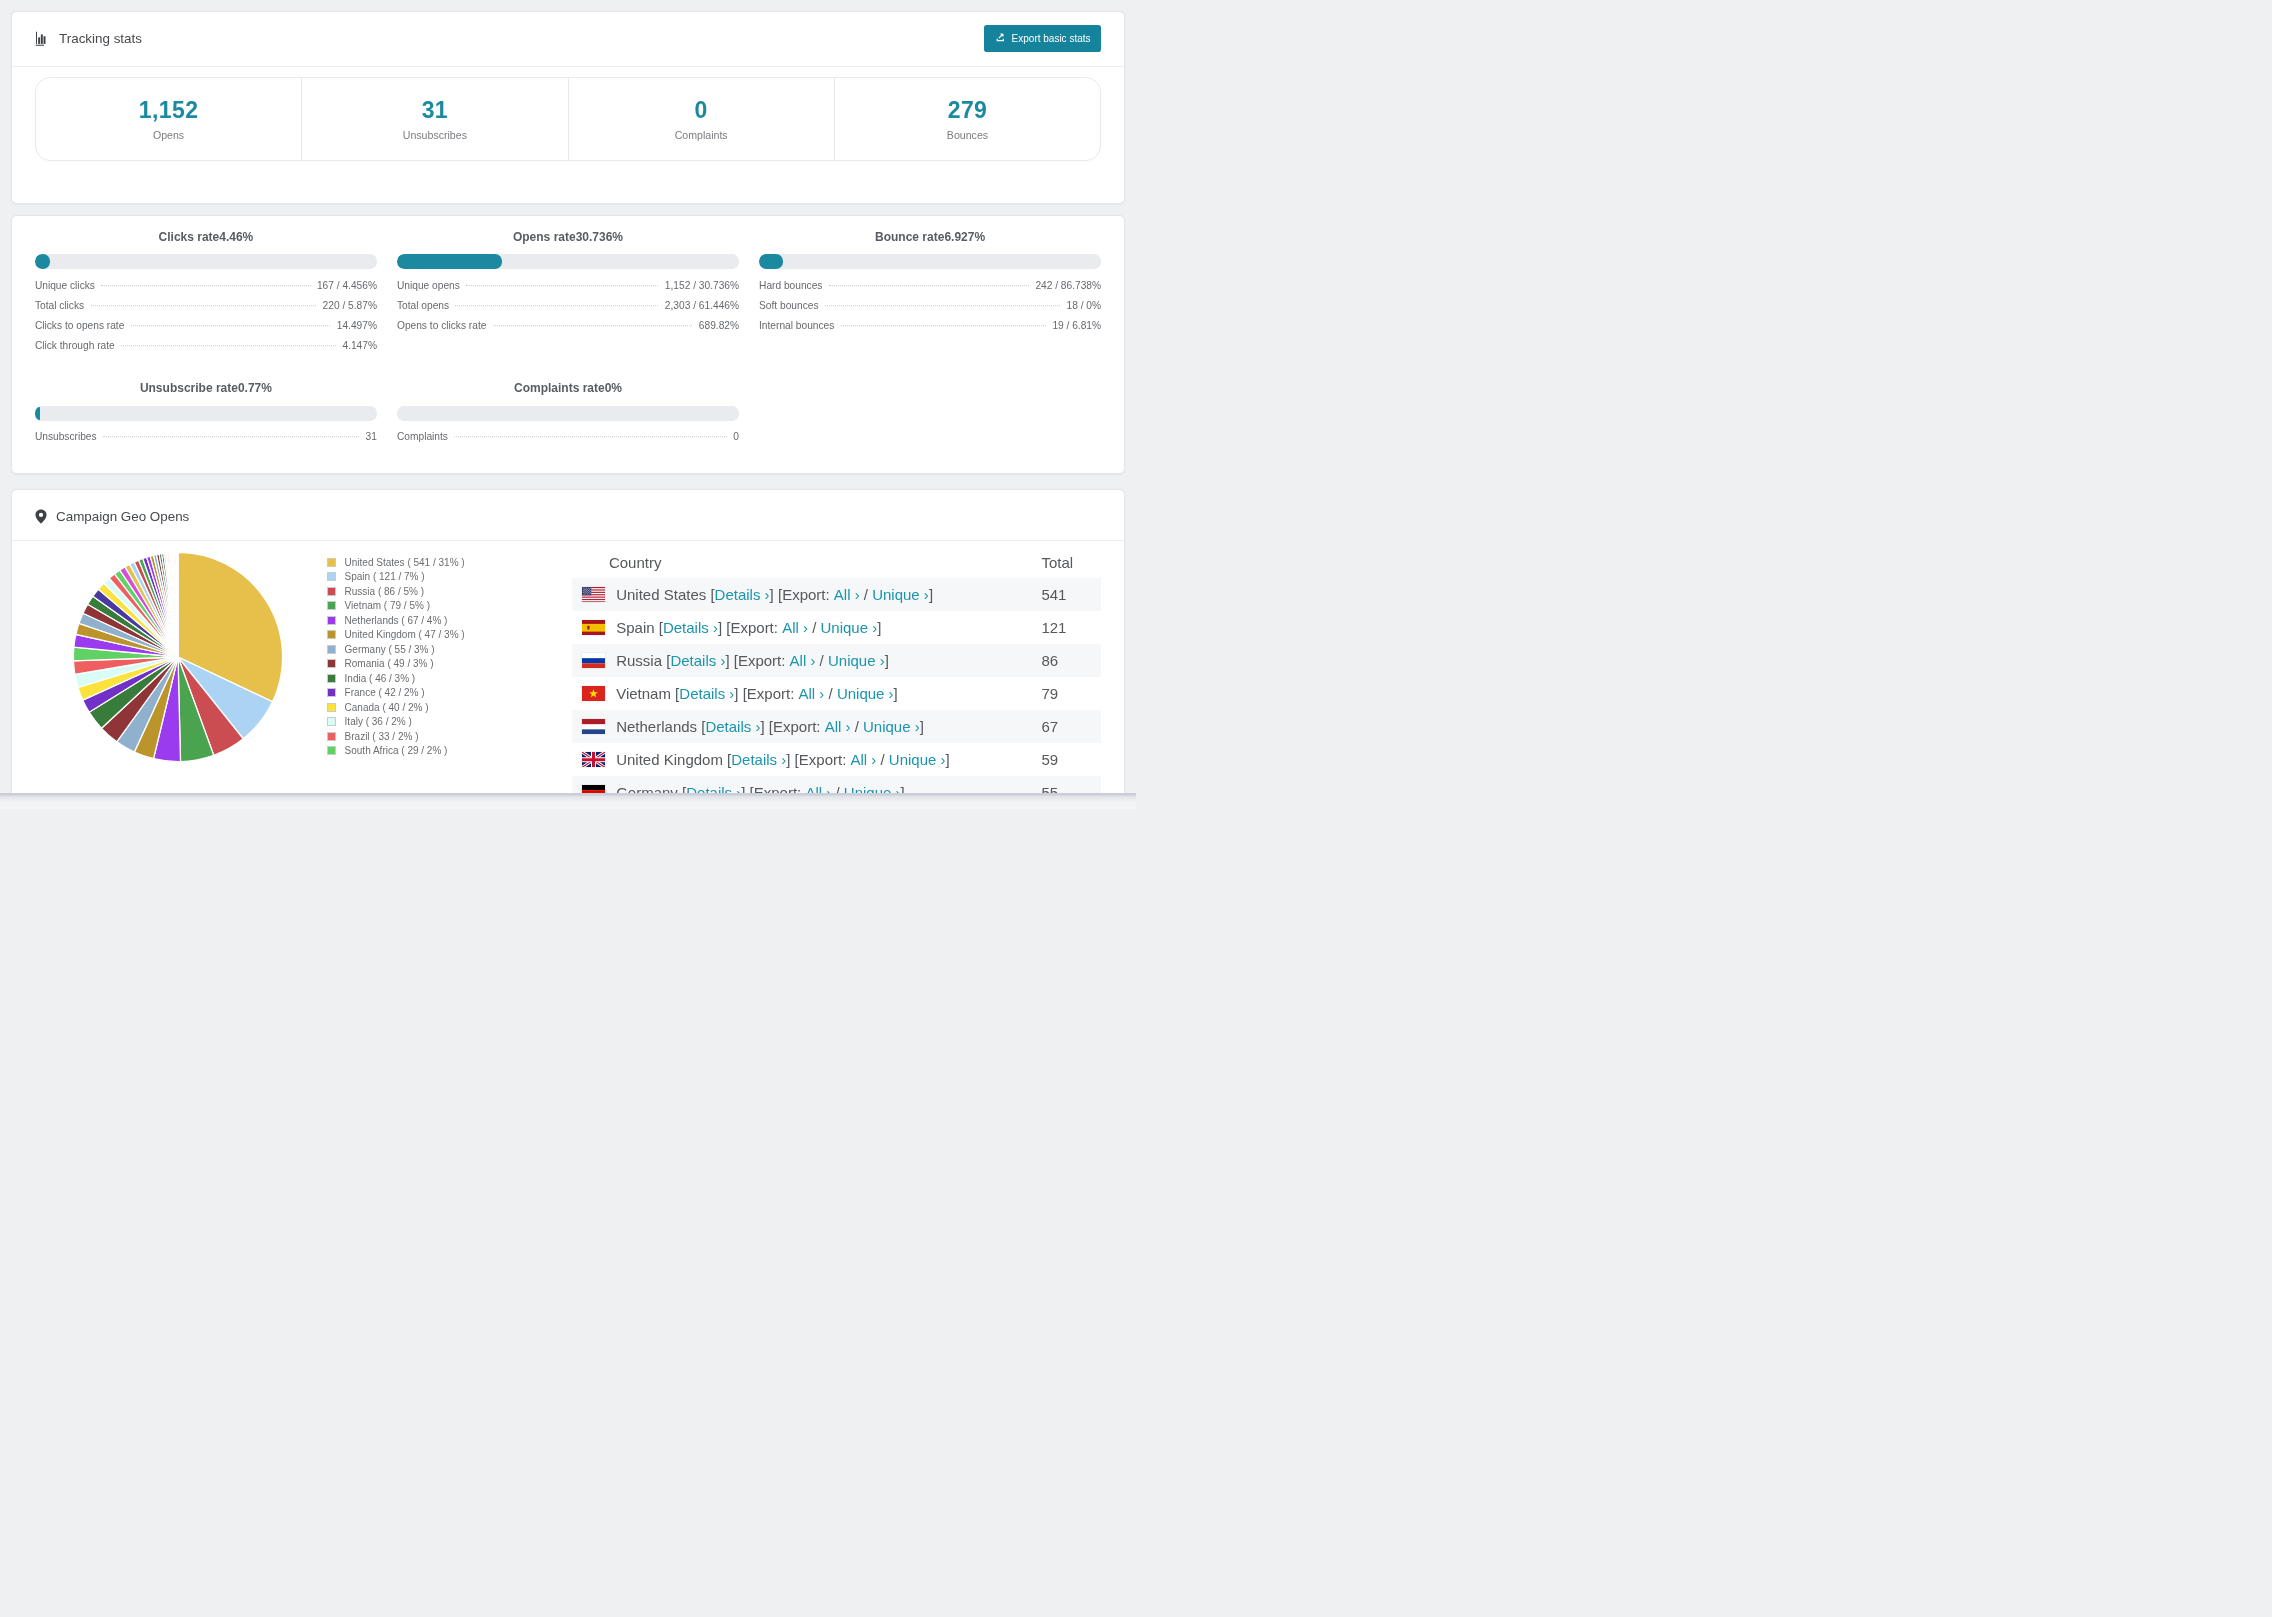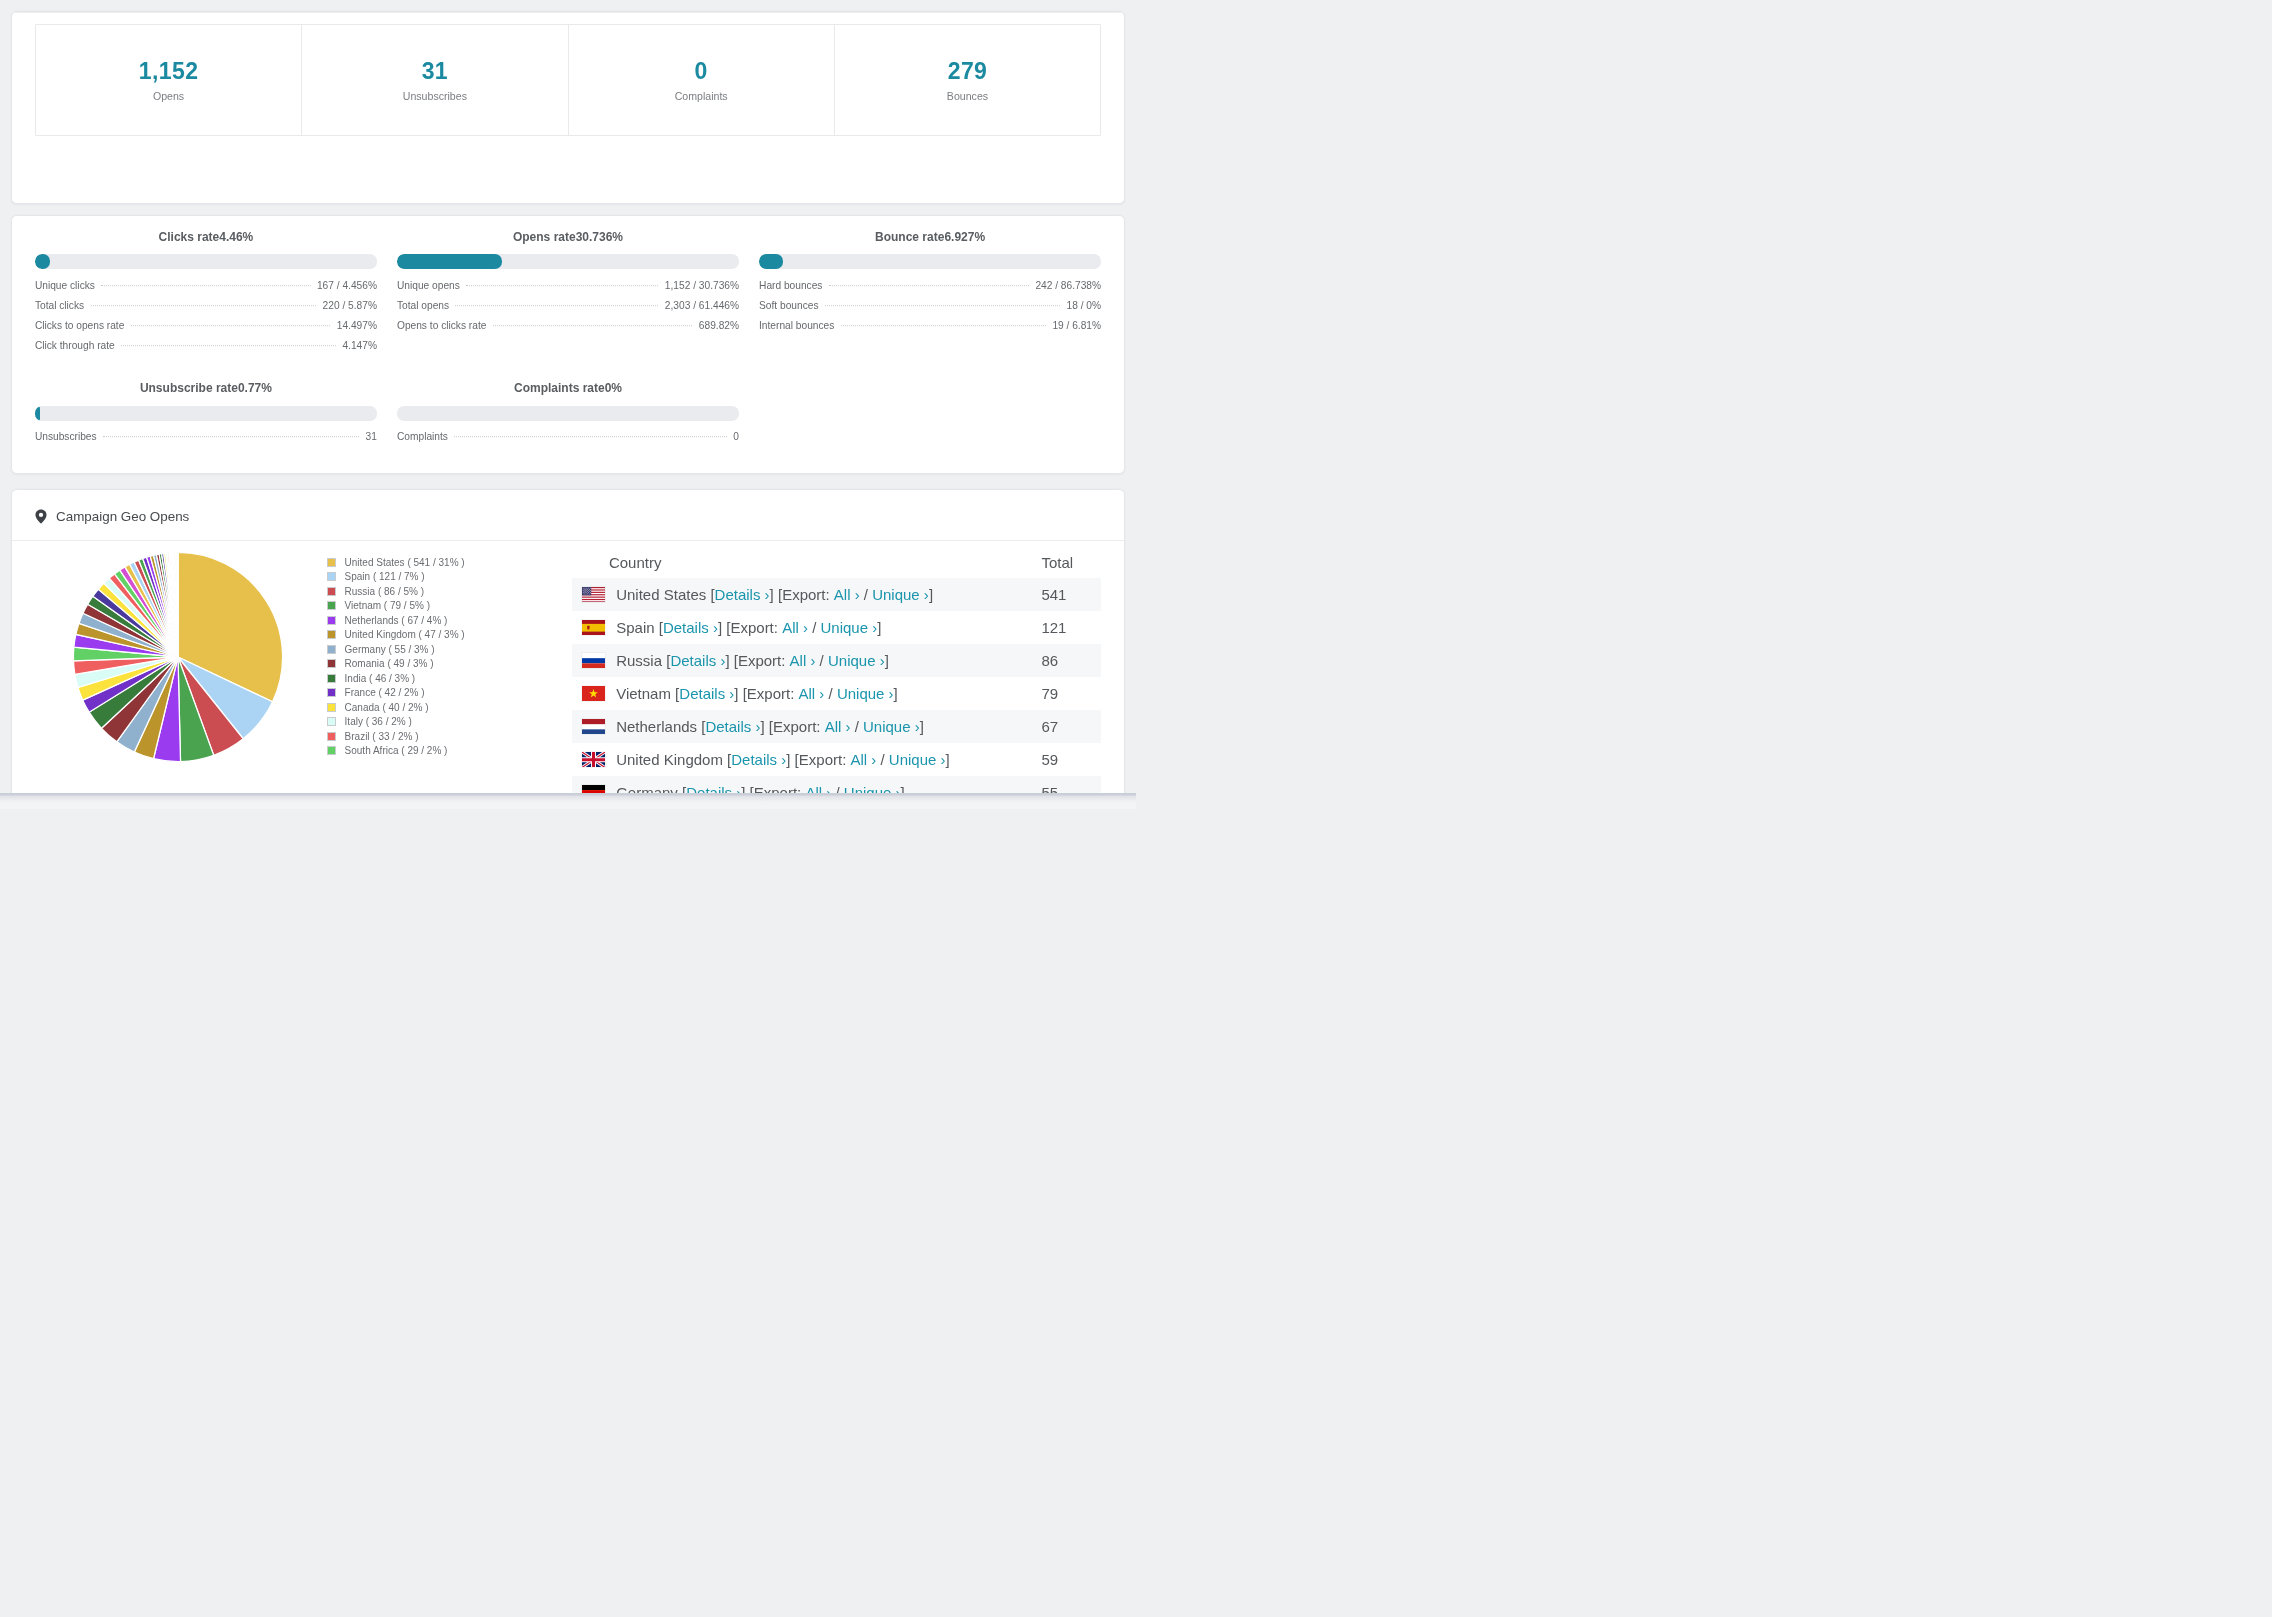--- a/index.html
+++ b/index.html
@@ -25,21 +25,21 @@
   .card-title svg { display:block; }
   .card-divider { border-top:0.7px solid #ecedef; margin:0; }
 
   .btn-export {
     display:flex; align-items:center; gap:6.4px;
     background:#15839b; color:#fff; border:none; border-radius:2.8px;
     padding:7px 10.6px; font-size:10px; font-family:inherit; cursor:pointer;
   }
 
   
-  .summary-row { display:flex; margin:10.6px 22.6px 0; border:0.7px solid #e7e9eb; border-radius:1px; height:112px; background:#fff; }
+  .summary-row { display:flex; margin:10.6px 22.6px 0; border:0.7px solid #e7e9eb; border-radius:15px; height:84px; background:#fff; }
   .stat-box { flex:1; display:flex; flex-direction:column; align-items:center; justify-content:center; border-left:0.7px solid #e9eaec; }
   .stat-box:first-child { border-left:none; }
   .stat-value { font-size:23px; font-weight:700; color:#1b8aa1; letter-spacing:0.4px; }
   .stat-label { font-size:10.6px; color:#7a7d81; margin-top:5px; }
 
   
   .rates-grid { display:grid; grid-template-columns:repeat(3,1fr); column-gap:20px; row-gap:21px; padding:14px 22.6px 17px; }
   .rate-header { display:flex; justify-content:center; align-items:baseline; font-size:12px; font-weight:700; color:#595d61; }
   .bar-track { margin-top:10.6px; height:15px; background:#e9ebee; border-radius:7px; position:relative; overflow:hidden; }
   .bar-fill { position:absolute; left:0; top:0; bottom:0; background:#1b8aa1; border-radius:7px; }
@@ -75,20 +75,43 @@
     background:linear-gradient(180deg, rgba(255,255,255,0) 0%, rgba(255,255,255,.95) 75%, #fff 100%); pointer-events:none; }
   .bottom-edge { position:absolute; left:0; bottom:0; width:100%; height:16px; z-index:6;
     background:linear-gradient(180deg,#c9cdd7 0,#cbcfd8 1.8px,#e2e3e8 3.5px,#f1f2f4 8.5px,#f5f5f6 16px); }
 </style>
 </head>
 <body>
 
 <div class="page">
 
   <section class="card" id="card-tracking">
+    <div class="card-header">
+      <div class="card-title">
+        <span>
+          <svg width="15" height="15" viewBox="0 0 20 20" fill="none">
+            <path d="M2 1v16.2" stroke="#3e4246" stroke-width="1.4"></path>
+            <path d="M1 19h11" stroke="#3e4246" stroke-width="1.4"></path>
+            <rect x="4.2" y="8.5" width="2.6" height="8.7" fill="#3e4246"></rect>
+            <rect x="7.8" y="4.5" width="2.6" height="12.7" fill="#3e4246"></rect>
+            <rect x="11.4" y="7" width="2.6" height="10.2" fill="#3e4246"></rect>
+          </svg>
+        </span>
+        <span>Tracking stats</span>
+      </div>
+      <button class="btn-export">
+        <span>
+          <svg width="10.6" height="10.6" viewBox="0 0 16 16" fill="none">
+            <path d="M2.5 13.8h11v-3.6h-1.9v1.8H4.4v-1.8H2.5z" fill="#fff"></path>
+            <path d="M5.8 9.2 12 3M12 3H8.2M12 3v3.8" stroke="#fff" stroke-width="1.7"></path>
+          </svg>
+        </span>
+        <span>Export basic stats</span>
+      </button>
+    </div>
     <div class="card-divider"></div>
     <div class="summary-row" id="summary-row">
         <div class="stat-box">
           <div class="stat-value">1,152</div>
           <div class="stat-label">Opens</div>
         </div>
         <div class="stat-box">
           <div class="stat-value">31</div>
           <div class="stat-label">Unsubscribes</div>
         </div>

